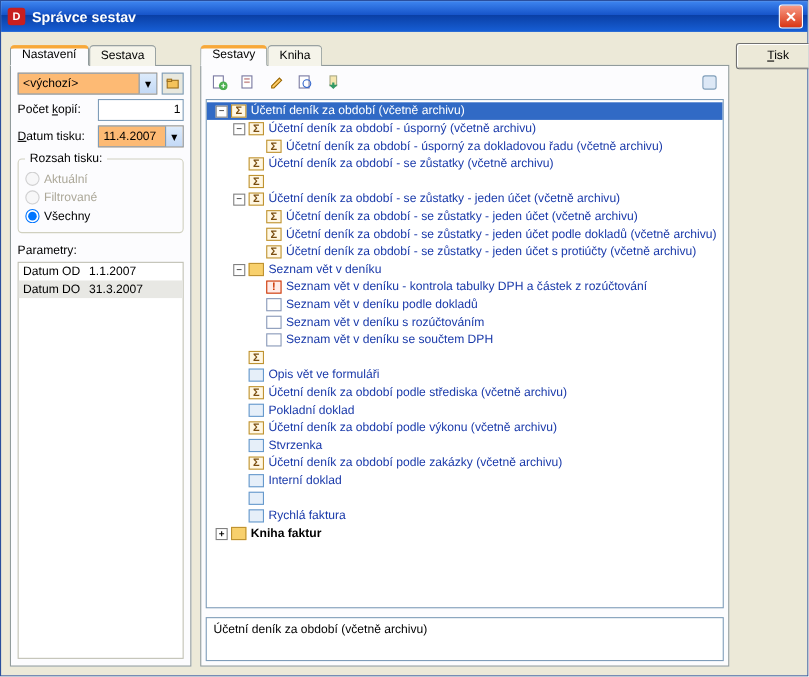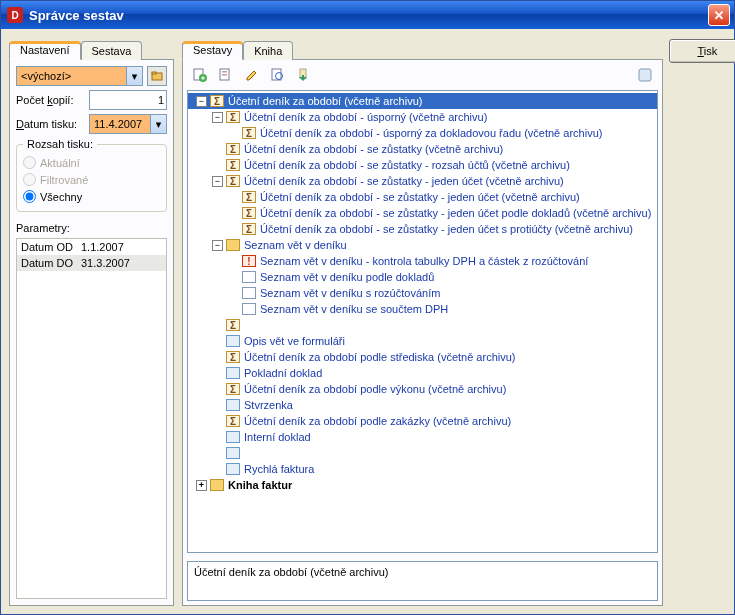--- a/index.html
+++ b/index.html
@@ -359,21 +359,20 @@
               <div class="tree-row">
                 <span class="indent" style="width: 24px;"></span>
                 <span class="toggle none"></span>
                 <span class="ico ico-sigma"></span>
                 <span class="label">Účetní deník za období - se zůstatky (včetně archivu)</span>
               </div>
               <div class="tree-row">
                 <span class="indent" style="width: 24px;"></span>
                 <span class="toggle none"></span>
                 <span class="ico ico-sigma"></span>
-                <span class="label">Účetní deník za období - se zůstatky - rozsah účtů (včetně archivu)</span>
               </div>
               <div class="tree-row">
                 <span class="indent" style="width: 24px;"></span>
                 <span class="toggle">−</span>
                 <span class="ico ico-sigma"></span>
                 <span class="label">Účetní deník za období - se zůstatky - jeden účet (včetně archivu)</span>
               </div>
               <div class="tree-row">
                 <span class="indent" style="width: 40px;"></span>
                 <span class="toggle none"></span>

